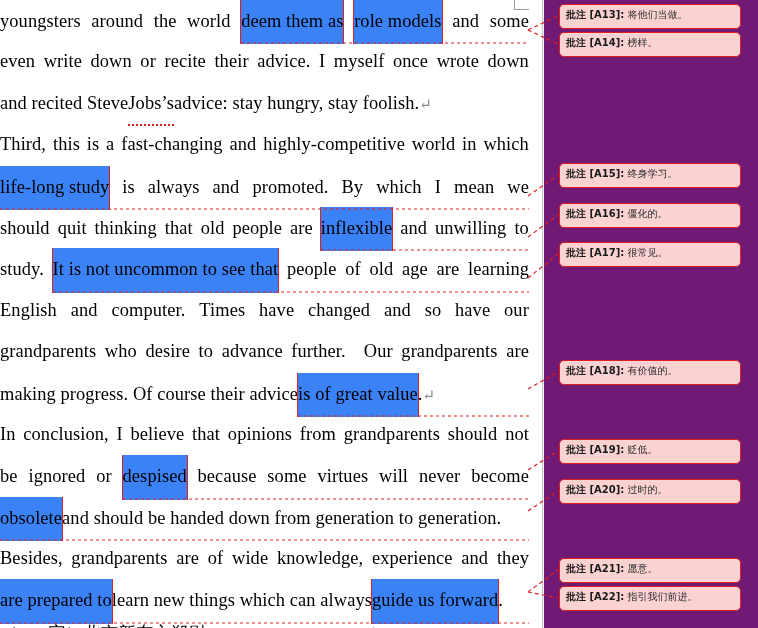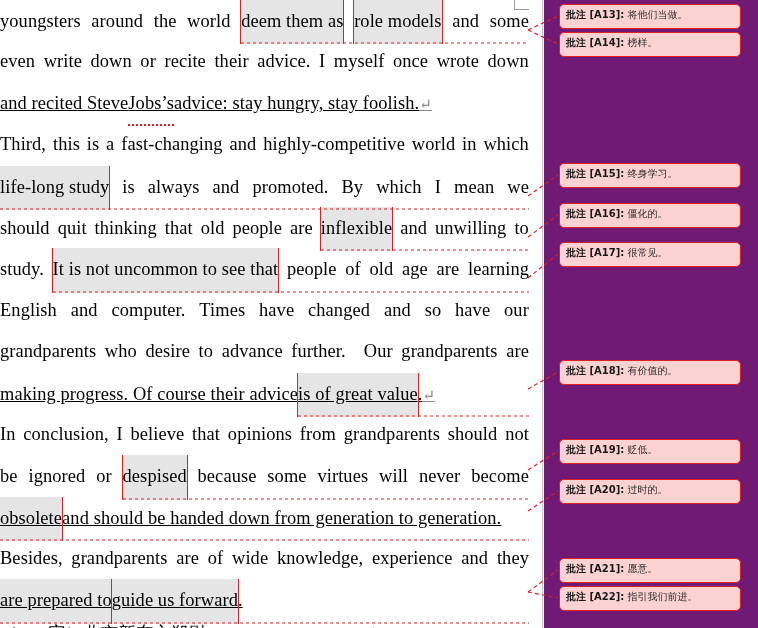--- a/index.html
+++ b/index.html
@@ -44,25 +44,25 @@
   }
   .just {
     display: flex;
     justify-content: space-between;
     align-items: baseline;
     width: 529px;
     height: 41.4px;
     white-space: nowrap;
   }
   .just.left { justify-content: flex-start; }
-  .just.left > span { margin-right: 0; text-decoration: underline; }
+  .just.left > span { margin-right: 0; }
 
   
   .hl {
-    background: #e5e5e5;
+    background: #3b82f6;
     box-shadow: -1px 0 0 0 #e02020, 1px 0 0 0 #e02020;
     padding: 1px 0 2px 0;
     position: relative;
   }
   .pilcrow { color: #8a8a8a; font-size: 15px; }
   .sig { font-size: 17.5px; }
   .spell {
     border-bottom: 2px dotted #e02020;
   }
 
@@ -252,20 +252,21 @@
             <span>are</span>
             <span>of</span>
             <span>wide</span>
             <span>knowledge,</span>
             <span>experience</span>
             <span>and</span>
             <span>they</span>
           </div>
           <div class="just left">
             <span class="hl">are prepared to</span>
+            <span> learn new things which can always </span>
             <span class="hl">guide us forward</span>
             <span>.</span>
           </div>
         </div>
         <div class="just left">
           <span class="sig cjk">（358 字）北京新东方郑尉 zwzw8484@126.com↵</span>
         </div>
       </div>
   </div>
 

